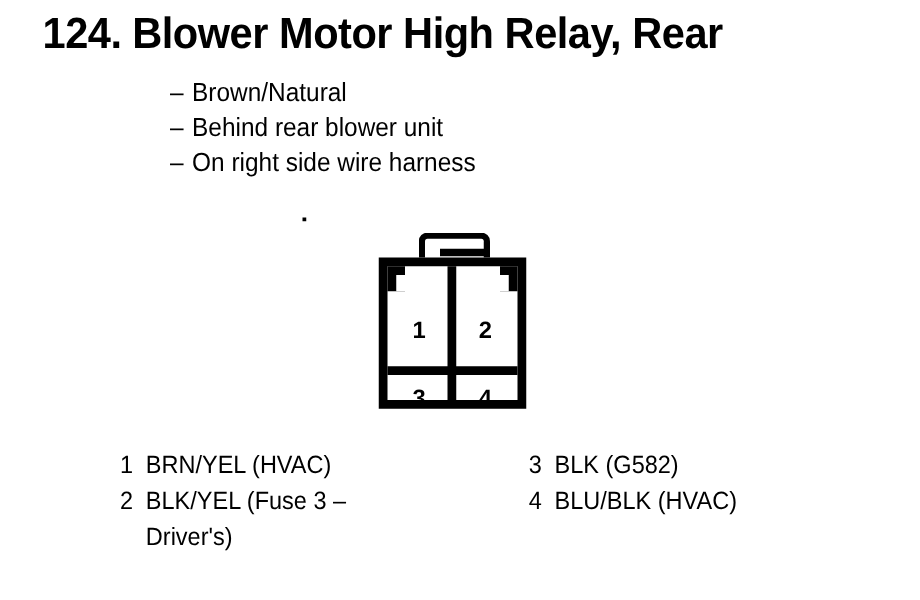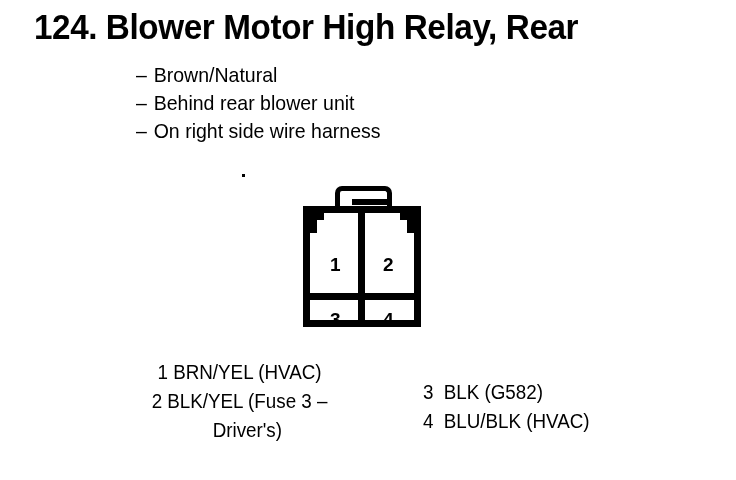--- a/index.html
+++ b/index.html
@@ -162,22 +162,22 @@
   #pin-legend {
     position: absolute;
     left: 96px;
     top: 358px;
     width: 600px;
   }
   .legend-col {
     position: absolute;
     top: 0;
   }
-  #legend-col-left  { left: 0px;   width: 300px; text-align: center; }
-  #legend-col-right { left: 327px; width: 270px; margin-top: 20px; }
+  #legend-col-left  { left: 0px;   width: 300px; }
+  #legend-col-right { left: 327px; width: 270px; }
 
   .legend-row {
     font-size: 20px;
     line-height: 29px;
     white-space: nowrap;
     transform: scaleX(0.94);
     transform-origin: left top;
   }
   .legend-row .pin {
     display: inline-block;

